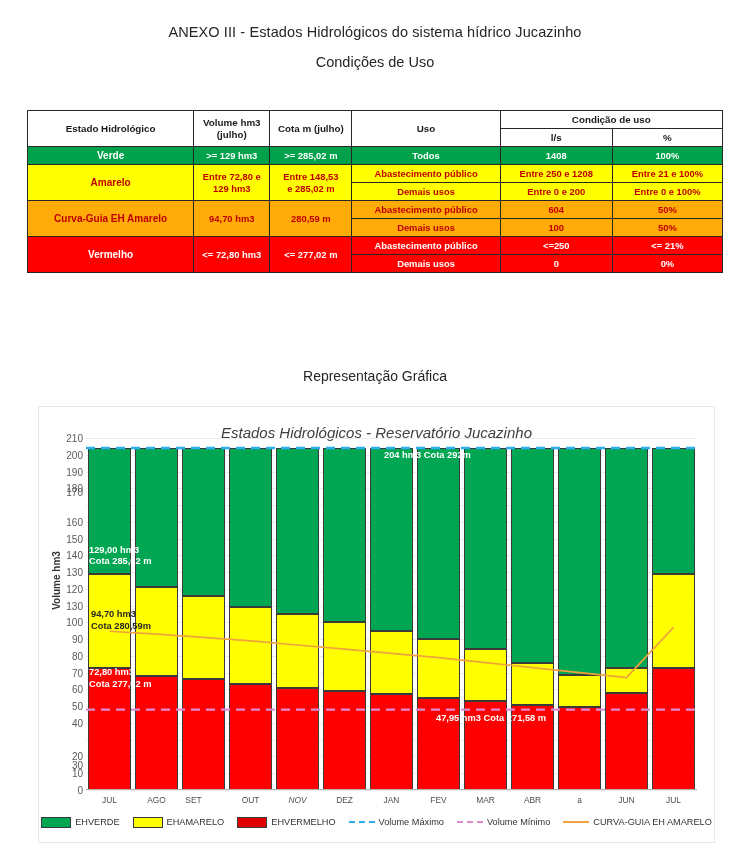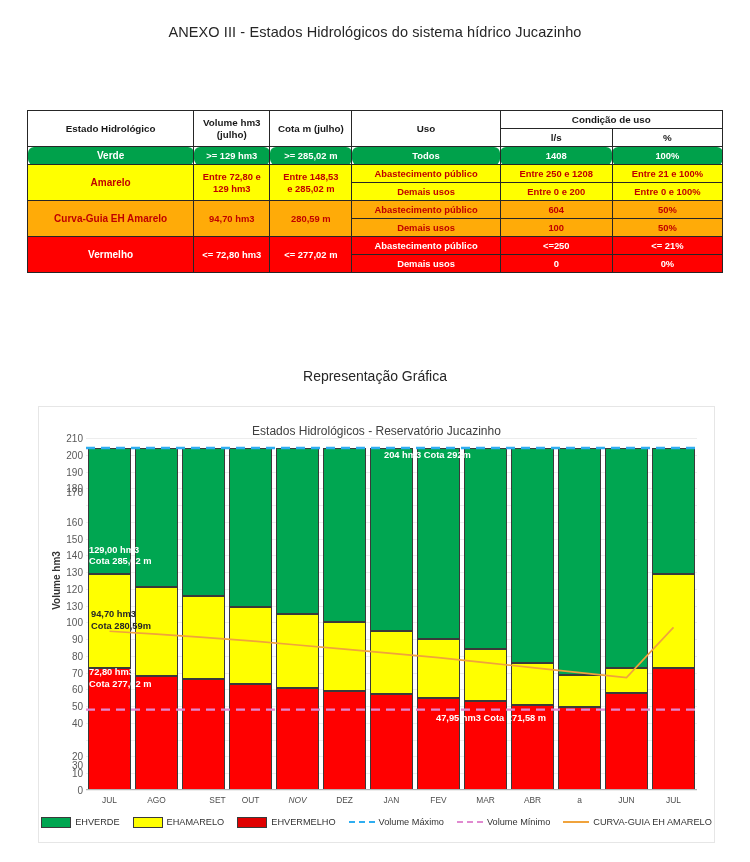--- a/index.html
+++ b/index.html
@@ -40,37 +40,37 @@
   }
   table.cond th{background:#ffffff;font-size:9.8px;font-weight:bold;}
   .c-estado{width:166px;}
   .c-vol{width:76px;}
   .c-cota{width:82px;}
   .c-uso{width:148px;}
   .c-ls{width:112px;}
   .c-pc{width:110px;}
   .hrow1 td,.hrow1 th{height:17px;}
   .hrow2 td,.hrow2 th{height:17px;}
-  .green{background:#00a14b;color:#ffffff;border-radius:6px;}
+  .green{background:#00a14b;color:#ffffff;}
   .yellow{background:#ffff00;color:#c00000;}
   .orange{background:#ffab08;color:#c00000;}
   .red{background:#ff0000;color:#ffffff;}
   .tall{height:34px;}
   .half{height:17px;}
   .state-lbl{font-size:10px;}
 
   
   .chart-card{
     position:absolute;left:38px;top:406px;
     width:675px;height:435px;
     background:#ffffff;border:1px solid #e6e6e6;
   }
   .chart-title{
     position:absolute;left:0;top:17px;width:675px;text-align:center;
-    font-size:12px;color:#404040;
+    font-size:15px;color:#404040;font-style:italic;
   }
   .yaxis-title{
     position:absolute;left:-12px;top:168px;
     transform:rotate(-90deg);transform-origin:center;
     font-size:10px;font-weight:bold;color:#333;white-space:nowrap;
   }
   .plot{
     position:absolute;left:47px;top:31px;
     width:611px;height:352px;
   }
@@ -103,20 +103,21 @@
   .swatch{width:28px;height:9px;border:1px solid #3a3a3a;display:inline-block;}
   .dashline{width:26px;height:0;border-top:2.6px dashed #2eadf0;display:inline-block;}
   .solidline{width:26px;height:0;border-top:2.2px solid #f0a33c;display:inline-block;}
 </style>
 </head>
 <body>
 
 <div class="page">
 
   <div class="doc-title">ANEXO III - Estados Hidrológicos do sistema hídrico Jucazinho</div>
+  <div class="doc-subtitle">Condições de Uso</div>
 
   <div class="tbl-wrap">
     <table class="cond">
       <colgroup>
         <col class="c-estado">
           <col class="c-vol">
           <col class="c-cota">
         <col class="c-uso">
           <col class="c-ls">
           <col class="c-pc">
@@ -343,21 +344,21 @@
           <div class="ann" style="left: 350px; top: 274.627px; color: rgb(255, 255, 255); text-align: left;">
             <div>47,95 hm3 Cota 271,58 m</div>
           </div>
         </div>
       <div class="axis-base"></div>
     </div>
 
     <div class="xlabels" id="xlabels">
         <div class="xlab" style="left: 0px; width: 47px;">JUL</div>
         <div class="xlab" style="left: 47px; width: 47px;">AGO</div>
-        <div class="xlab" style="left: 108px; width: 47px;">SET</div>
+        <div class="xlab" style="left: 84px; width: 47px;">SET</div>
         <div class="xlab" style="left: 141px; width: 47px;">OUT</div>
         <div class="xlab" style="left: 188px; width: 47px; font-style: italic;">NOV</div>
         <div class="xlab" style="left: 235px; width: 47px;">DEZ</div>
         <div class="xlab" style="left: 282px; width: 47px;">JAN</div>
         <div class="xlab" style="left: 329px; width: 47px;">FEV</div>
         <div class="xlab" style="left: 376px; width: 47px;">MAR</div>
         <div class="xlab" style="left: 423px; width: 47px;">ABR</div>
         <div class="xlab" style="left: 470px; width: 47px;">a</div>
         <div class="xlab" style="left: 517px; width: 47px;">JUN</div>
         <div class="xlab" style="left: 564px; width: 47px;">JUL</div>

